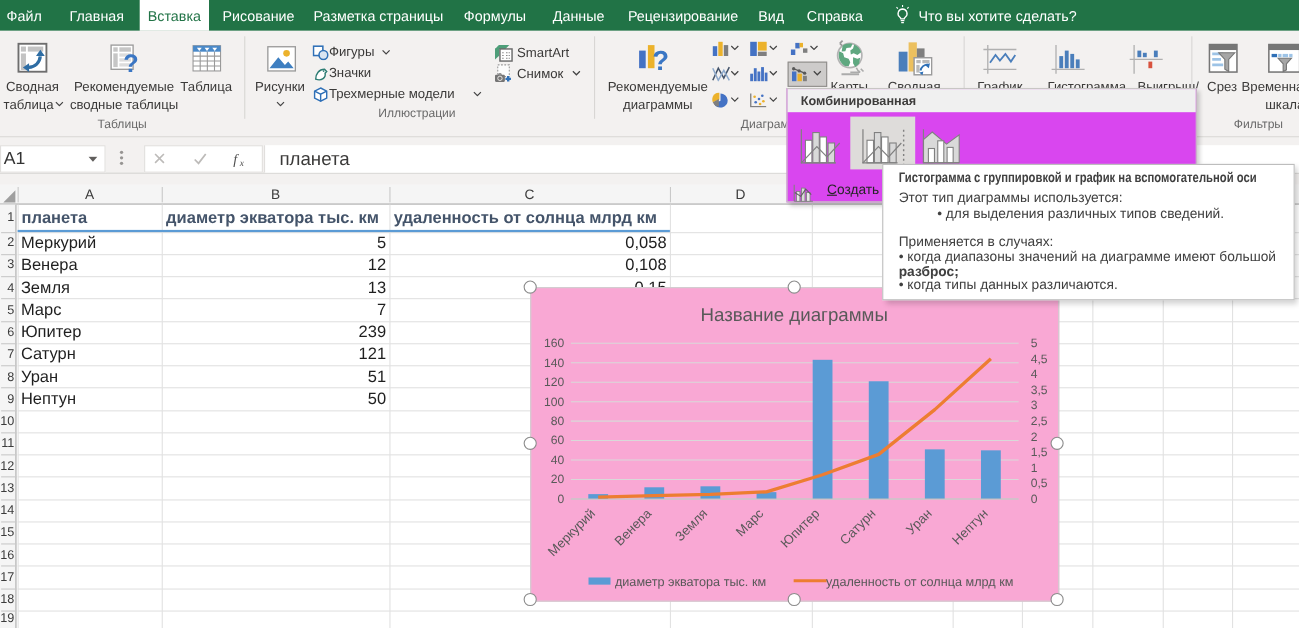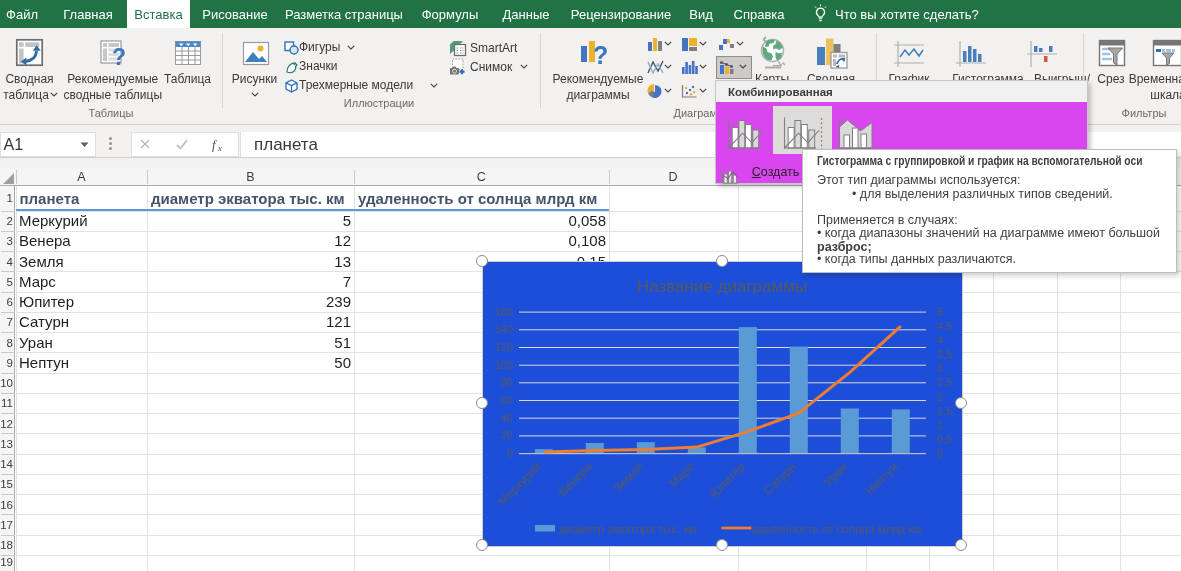--- a/index.html
+++ b/index.html
@@ -392,21 +392,21 @@
 <div class="cell" style="left:19px;top:271.75px;">Марс</div>
 <div class="cell num" style="left:250px;top:271.75px;width:101px;">7</div>
 <div class="cell" style="left:19px;top:292.00px;">Юпитер</div>
 <div class="cell num" style="left:250px;top:292.00px;width:101px;">239</div>
 <div class="cell" style="left:19px;top:312.25px;">Сатурн</div>
 <div class="cell num" style="left:250px;top:312.25px;width:101px;">121</div>
 <div class="cell" style="left:19px;top:332.50px;">Уран</div>
 <div class="cell num" style="left:250px;top:332.50px;width:101px;">51</div>
 <div class="cell" style="left:19px;top:352.75px;">Нептун</div>
 <div class="cell num" style="left:250px;top:352.75px;width:101px;">50</div>
-<div class="abs" style="left:482px;top:261px;width:481px;height:286px;background:#1d4ed8;border:1px solid #cfcfcf;box-sizing:border-box;">
+<div class="abs" style="left:482px;top:261px;width:481px;height:286px;background:#f9a8d4;border:1px solid #cfcfcf;box-sizing:border-box;">
     <svg width="478" height="284" viewBox="0 0 478 284" style="position:absolute;left:0;top:0;">
       <text x="239" y="30" text-anchor="middle" font-size="17" fill="#595959" font-family="Liberation Sans,sans-serif">Название диаграммы</text>
       <line x1="36" y1="191.6" x2="443" y2="191.6" stroke="#d9d9d9" stroke-width="1"></line>
       <line x1="36" y1="173.9" x2="443" y2="173.9" stroke="#d9d9d9" stroke-width="1"></line>
       <line x1="36" y1="156.2" x2="443" y2="156.2" stroke="#d9d9d9" stroke-width="1"></line>
       <line x1="36" y1="138.5" x2="443" y2="138.5" stroke="#d9d9d9" stroke-width="1"></line>
       <line x1="36" y1="120.8" x2="443" y2="120.8" stroke="#d9d9d9" stroke-width="1"></line>
       <line x1="36" y1="103.2" x2="443" y2="103.2" stroke="#d9d9d9" stroke-width="1"></line>
       <line x1="36" y1="85.5" x2="443" y2="85.5" stroke="#d9d9d9" stroke-width="1"></line>
       <line x1="36" y1="67.8" x2="443" y2="67.8" stroke="#d9d9d9" stroke-width="1"></line>

